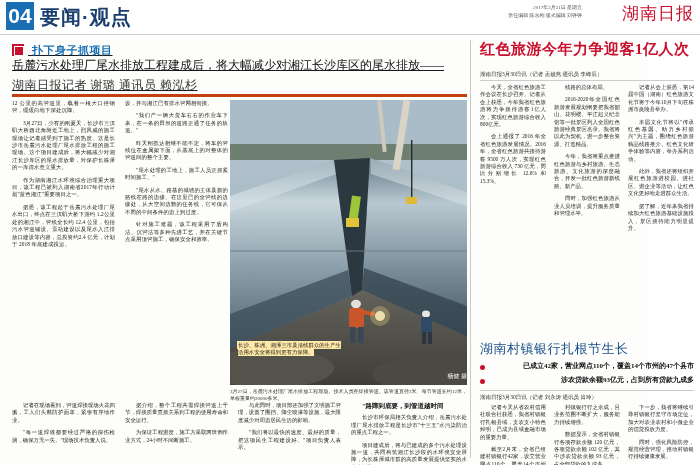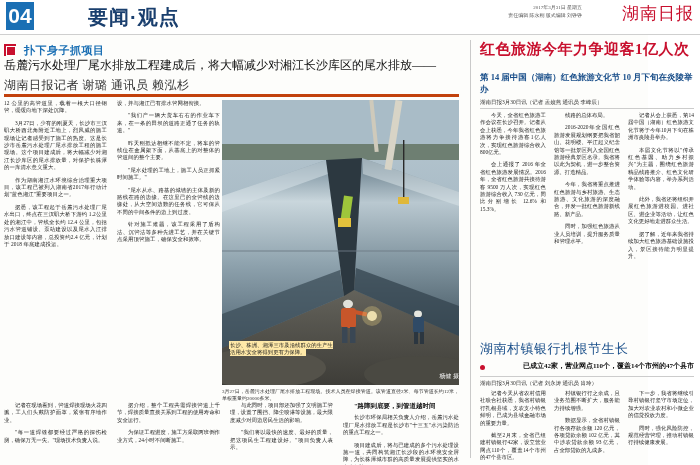--- a/index.html
+++ b/index.html
@@ -42,21 +42,20 @@
     font-weight: bold;
   }
   .section-title {
     position: absolute;
     left: 40px; top: 4px;
     font-size: 20px;
     font-weight: bold;
     color: #1a3f6e;
     letter-spacing: 1px;
     font-family: "Liberation Sans", sans-serif;
-    margin-left: 48px;
   }
   .mast-meta {
     position: absolute;
     right: 118px; top: 4px;
     text-align: right;
     font-size: 5px;
     line-height: 8px;
     color: #555;
   }
   .mast-logo {
@@ -67,22 +66,22 @@
     font-size: 17px;
     font-weight: normal;
     letter-spacing: 1px;
     text-align: right;
     line-height: 22px;
   }
 
   
   .left-col {
     position: absolute;
-    left: 4px; top: 40px;
-    width: 455px; height: 420px;
+    left: 12px; top: 40px;
+    width: 455px; height: 420px; text-decoration: underline;
   }
   .kicker {
     position: relative;
     height: 14px;
     margin-bottom: 4px;
   }
   .kicker-icon {
     display: inline-block;
     width: 12px; height: 12px;
     background: #c8102e;
@@ -479,21 +478,20 @@
       <span class="highlight">长沙、株洲、湘潭三市及沿线群众的生产生活用水安全将得到更有力保障。</span>
     </div>
 
   </div>
 
   <div class="vrule"></div>
 
   <div class="right-col">
 
     <div class="r-headline">红色旅游今年力争迎客1亿人次</div>
-    <div class="r-subhead">第 14 届中国（湖南）红色旅游文化节 10 月下旬在炎陵举办</div>
     <div class="r-byline">湖南日报3月30日讯（记者 孟姣燕 通讯员 李峰辰）</div>
 
     <div class="r-cols">
       <div class="rcol rcol-1">
         <p class="noind">今天，全省红色旅游工作会议在长沙召开。记者从会上获悉，今年我省红色旅游将力争接待游客1亿人次，实现红色旅游综合收入800亿元。</p>
         <p>会上通报了 2016 年全省红色旅游发展情况。2016年，全省红色旅游共接待游客 9500 万人次，实现红色旅游综合收入 730 亿元，同比分别增长 12.6% 和 15.3%。</p>
       </div>
       <div class="rcol rcol-2">
         <p class="noind">线路的总体布局。</p>
         <p>2016-2020年全国红色旅游发展规划纲要把我省韶山、花明楼、平江起义纪念馆等一批景区列入全国红色旅游经典景区名录。我省将以此为契机，进一步整合资源、打造精品。</p>
@@ -504,20 +502,21 @@
         <p class="noind">记者从会上获悉，第14届中国（湖南）红色旅游文化节将于今年10月下旬在株洲市炎陵县举办。</p>
         <p>本届文化节将以"传承红色基因、助力乡村振兴"为主题，围绕红色旅游精品线路推介、红色文化研学体验等内容，举办系列活动。</p>
         <p>此外，我省还将组织开展红色旅游进校园、进社区、进企业等活动，让红色文化更好地走进群众生活。</p>
         <p>据了解，近年来我省持续加大红色旅游基础设施投入，景区接待能力明显提升。</p>
       </div>
     </div>
 
     <div class="r2">
       <div class="r2-headline">湖南村镇银行扎根节生长</div>
       <div class="bullet-line">已成立42家，营业网点110个，覆盖14个市州的47个县市</div>
+      <div class="bullet-line">涉农贷款余额93亿元，占到所有贷款九成多</div>
       <div class="r2-rule"></div>
       <div class="r2-byline">湖南日报3月30日讯（记者 刘永涛 通讯员 肖玲）</div>
       <div class="r2-cols">
         <div class="r2col r2col-1">
           <p class="noind">记者今天从省农村信用社联合社获悉，我省村镇银行扎根县域，支农支小特色鲜明，已成为县域金融市场的重要力量。</p>
           <p>截至2月末，全省已组建村镇银行42家，设立营业网点110个，覆盖14个市州的47个县市区。</p>
         </div>
         <div class="r2col r2col-2">
           <p class="noind">村镇银行行之余成，且业务范围不断扩大，服务能力持续增强。</p>
           <p>数据显示，全省村镇银行各项存款余额 120 亿元，各项贷款余额 102 亿元，其中涉农贷款余额 93 亿元，占全部贷款的九成多。</p>

